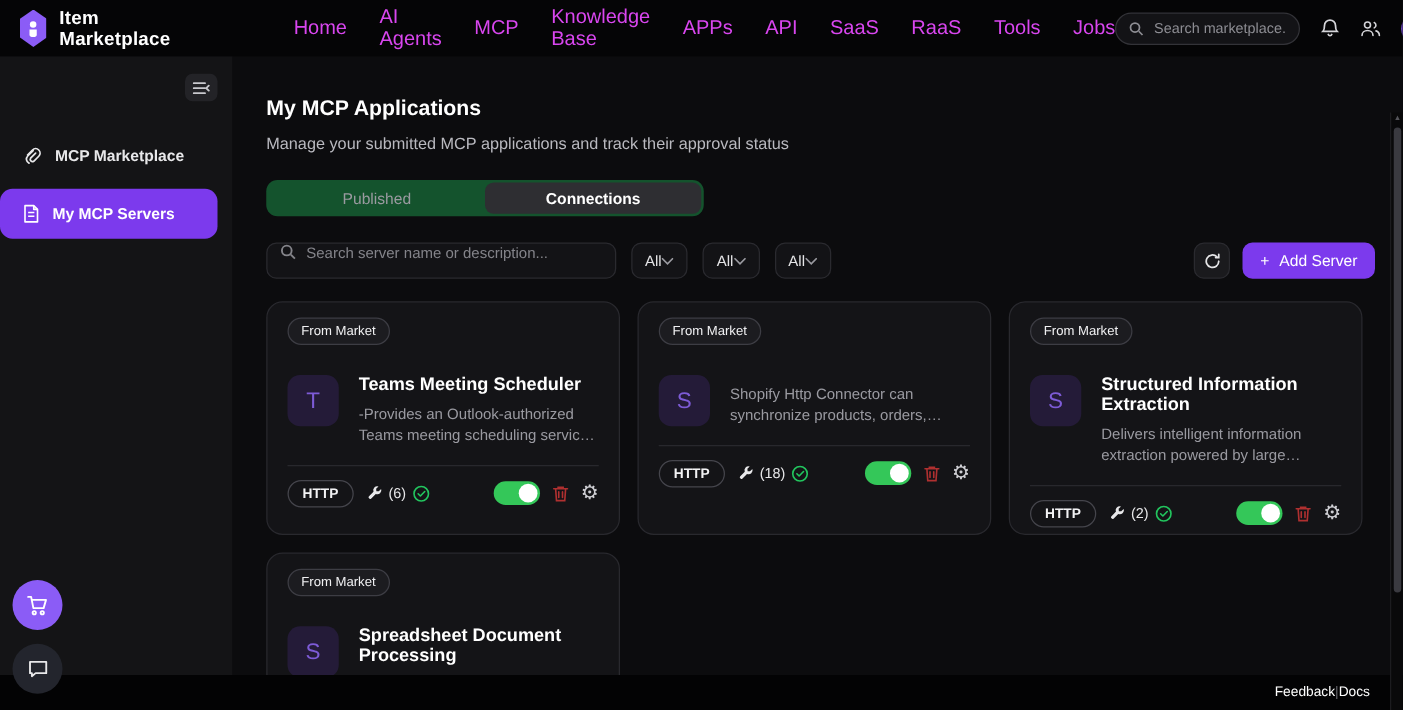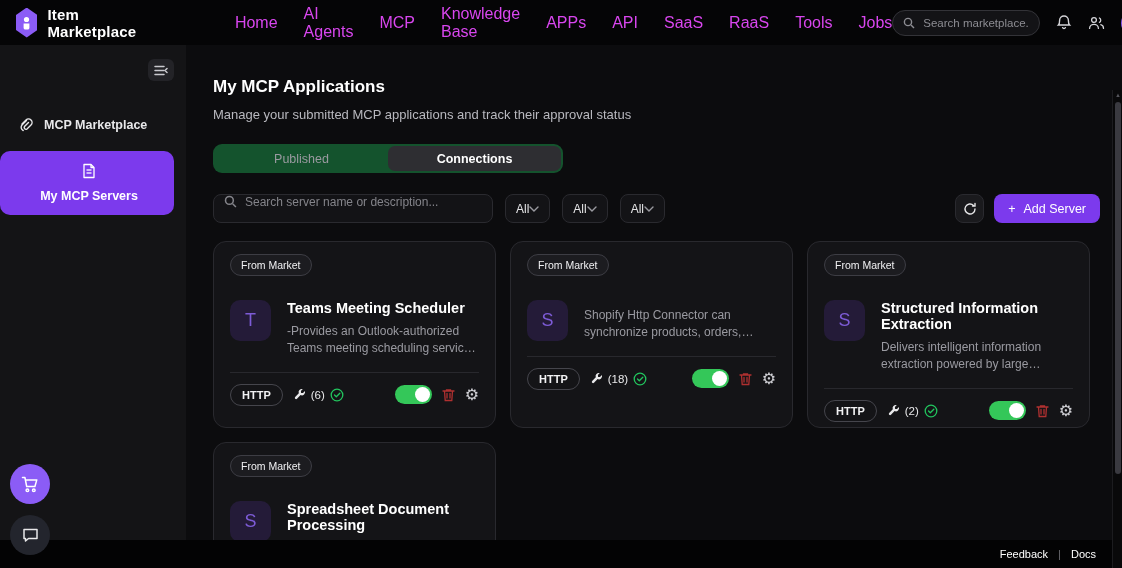--- a/index.html
+++ b/index.html
@@ -29,21 +29,21 @@
   .theme-toggle{width:46px;height:26px;border-radius:13px;background:#2d2d33;display:flex;align-items:center;justify-content:space-between;padding:0 3px;cursor:pointer;border:none;}
   .theme-sun{color:#77777d;font-size:11px;margin-left:4px;}
   .theme-moon{width:20px;height:20px;border-radius:50%;background:#dfe3f0;display:flex;align-items:center;justify-content:center;color:#4263eb;font-size:12px;}
 
   
   .shell{display:flex;height:523px;position:relative;}
   .sidebar{width:186px;background:#141416;padding:12px 8px 0 0;flex-shrink:0;position:relative;}
   .collapse-btn{position:absolute;top:14px;right:12px;width:26px;height:22px;border-radius:6px;background:#232327;border:none;cursor:pointer;display:flex;align-items:center;justify-content:center;color:#c9c9ce;}
   .side-items{margin-top:48px;display:flex;flex-direction:column;gap:6px;}
   .side-item{display:flex;align-items:center;gap:10px;padding:12px 14px 12px 18px;border-radius:0 10px 10px 0;color:#e8e8ea;font-size:12.5px;font-weight:bold;cursor:pointer;text-align:right;}
-  .side-item.active{background:var(--accent);color:#fff;border-radius:10px;margin-right:4px;flex-direction:column;}
+  .side-item.active{background:var(--accent);color:#fff;border-radius:10px;margin-right:4px;}
   .side-item .s-icon{display:flex;color:currentColor;}
 
   .main{flex:1;position:relative;background:#0c0c0e;padding:32px 22px 0 27px;overflow:hidden;}
   .page-title{font-size:17px;font-weight:bold;color:#fff;}
   .page-sub{font-size:13px;color:#b9b9bf;margin-top:10px;}
 
   .tabs{margin-top:22px;width:350px;height:29px;background:#14532d;border-radius:9px;display:flex;padding:2px;}
   .tab{flex:1;display:flex;align-items:center;justify-content:center;font-size:12.5px;color:#9a9aa0;border-radius:7px;cursor:pointer;}
   .tab.active{background:#2e2e32;color:#fff;font-weight:bold;}
 
@@ -71,21 +71,21 @@
   .check-icon{color:var(--success);}
   .toggle{margin-left:auto;width:37px;height:19px;border-radius:10px;background:var(--toggle-on);position:relative;cursor:pointer;border:none;}
   .toggle .knob{position:absolute;top:2px;right:2px;width:15px;height:15px;border-radius:50%;background:#fff;}
   .trash-btn{background:none;border:none;cursor:pointer;color:var(--danger);display:flex;}
   .gear-btn{background:none;border:none;cursor:pointer;color:#cfcfd4;font-size:16px;line-height:1;display:flex;}
 
   
   .fab{position:absolute;left:10px;width:40px;height:40px;border-radius:50%;border:none;cursor:pointer;display:flex;align-items:center;justify-content:center;z-index:40;}
   .fab-cart{top:464px;background:var(--accent-light);color:#fff;}
   .fab-chat{top:515px;background:#23252d;color:#e8e8ea;}
-  .page-footer{position:absolute;left:0;bottom:0;width:100%;height:28px;background:#030304;display:flex;align-items:center;justify-content:flex-end;gap:10px;padding-right:26px;z-index:35;}
+  .page-footer{position:absolute;left:0;bottom:0;width:100%;height:28px;background:#030304;display:flex;align-items:center;justify-content:flex-end;padding-right:26px;z-index:35;}
   .page-footer a{color:#fff;font-size:11px;text-decoration:none;cursor:pointer;}
   .page-footer .sep{color:#6a6a70;font-size:11px;}
   .scrollbar{position:absolute;right:0;top:45px;width:10px;height:495px;background:#09090a;border-left:1px solid #1c1c1f;z-index:36;}
   .scroll-thumb{position:absolute;top:12px;left:2px;width:6px;height:372px;border-radius:3px;background:#3a3a40;}
   .scroll-arrow{position:absolute;left:0;width:10px;text-align:center;color:#55555b;font-size:6px;}
 </style>
 </head>
 <body>
 
 <header class="topbar">

